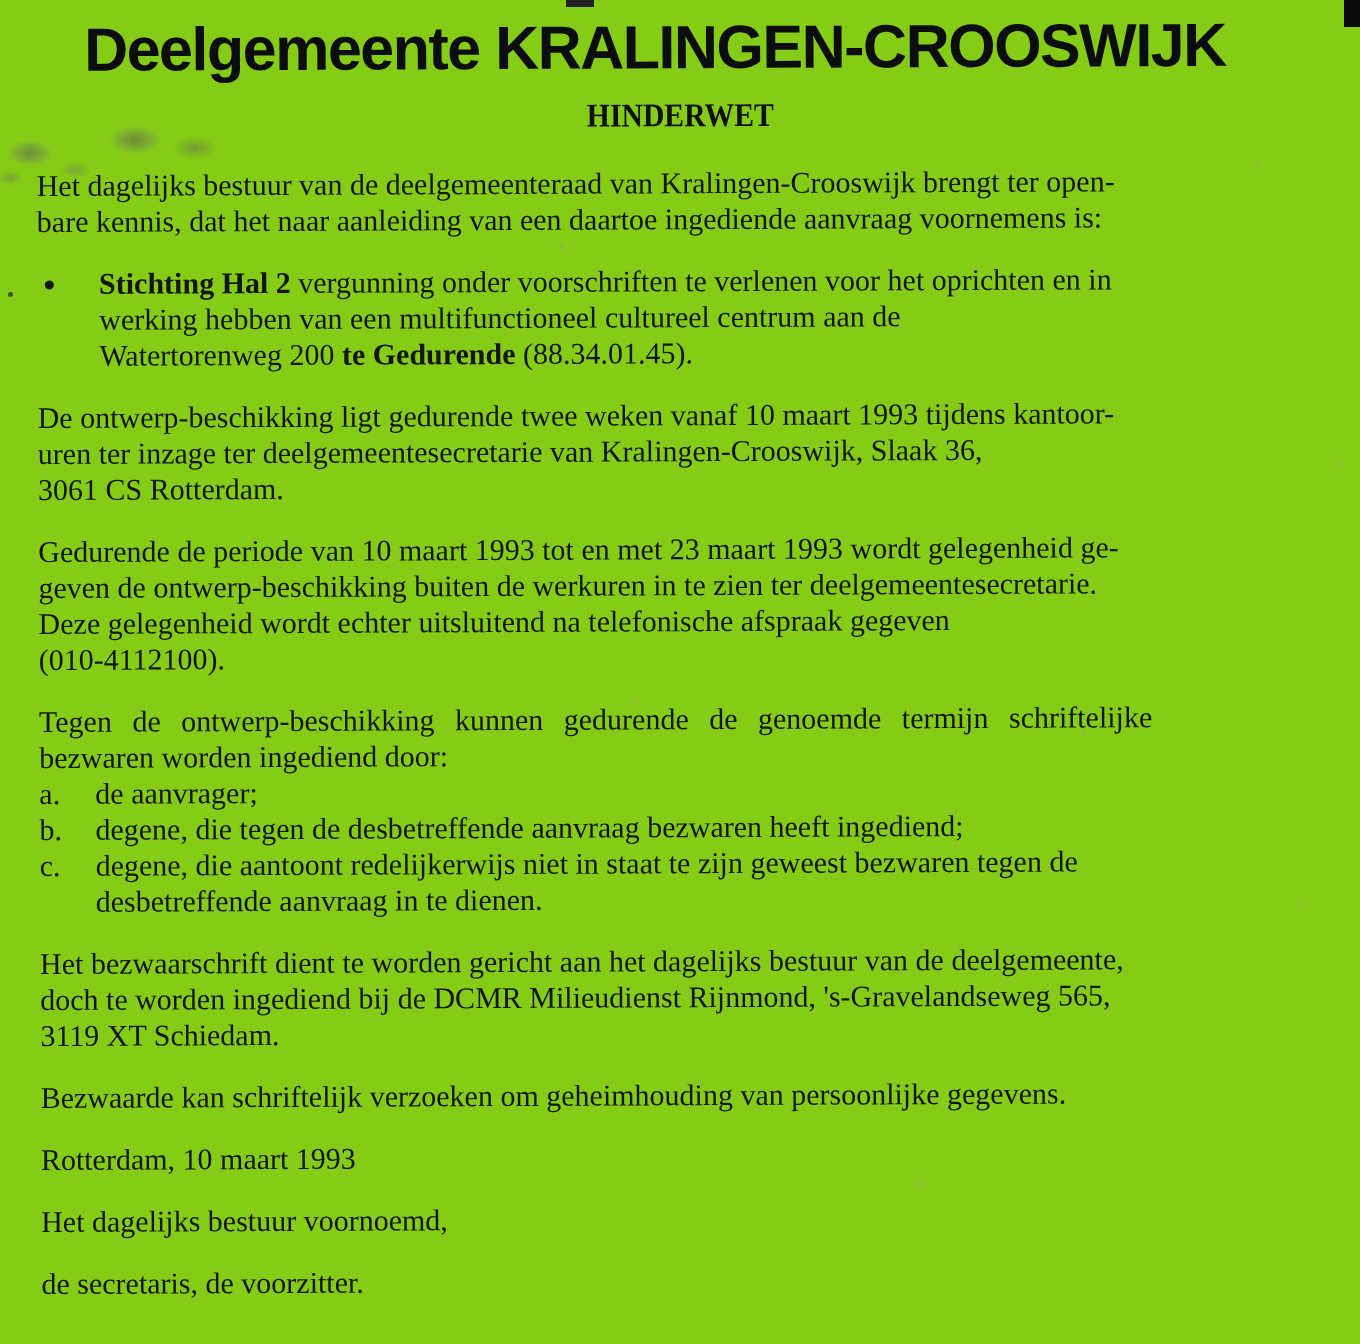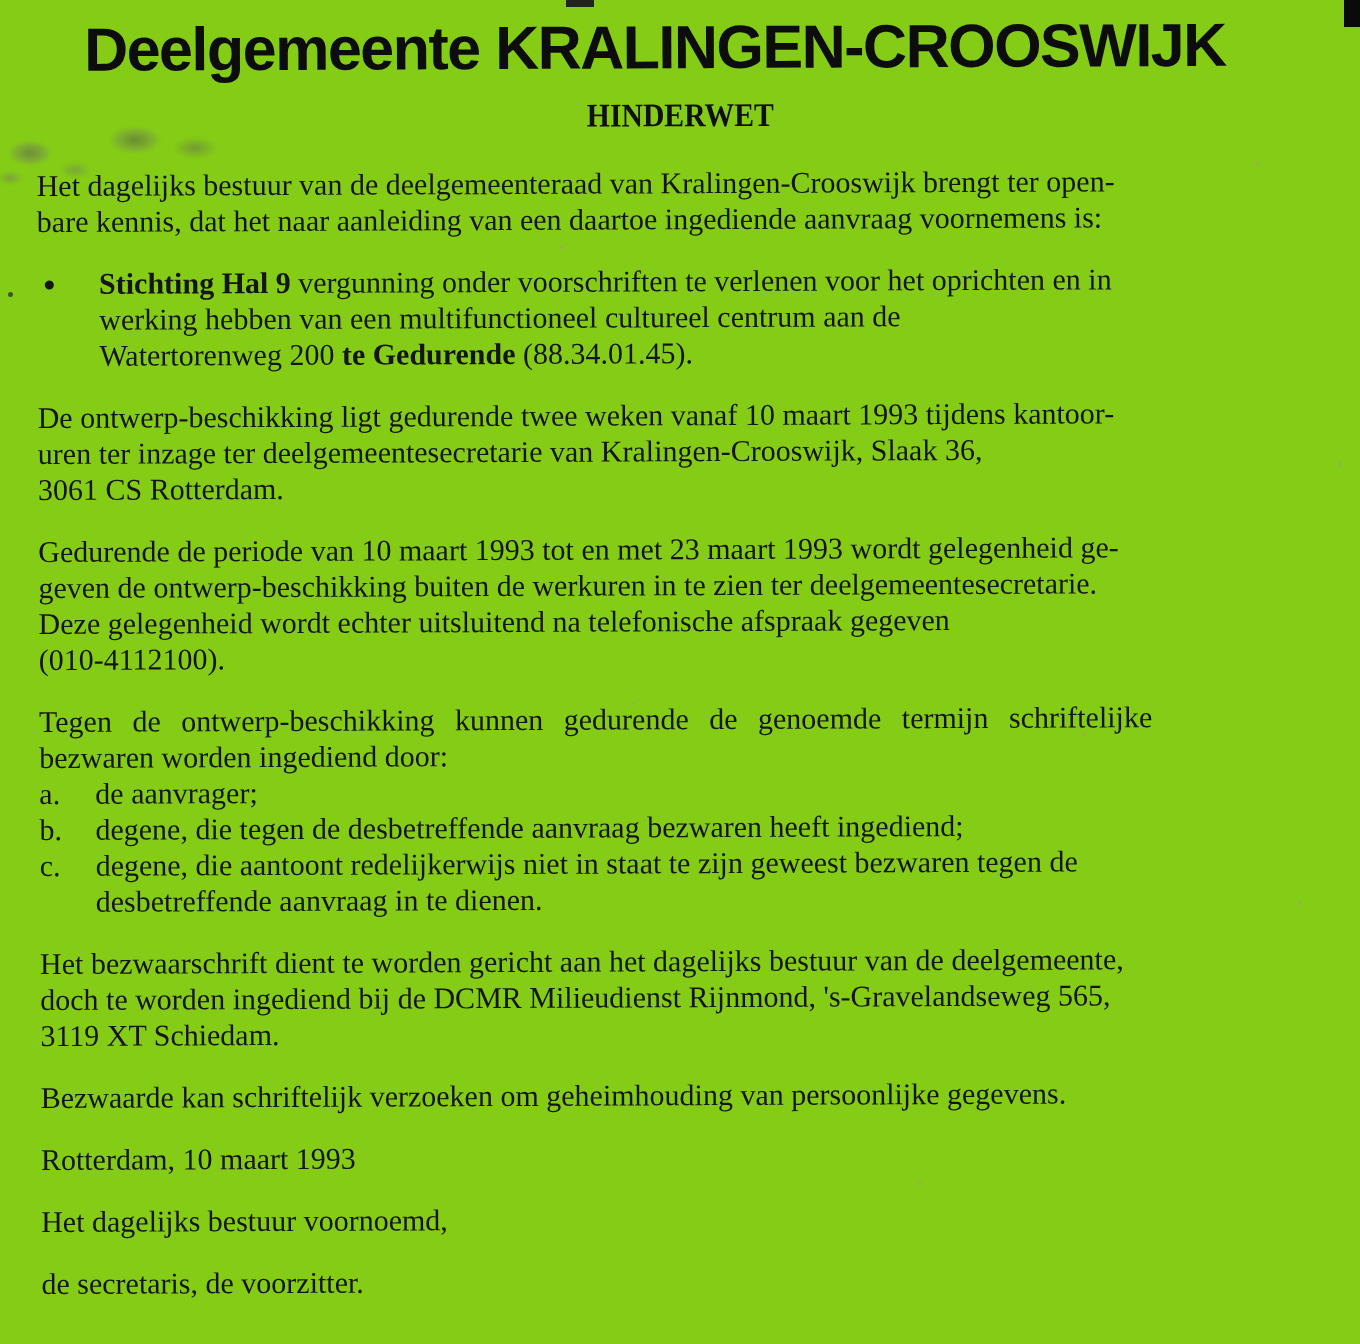--- a/index.html
+++ b/index.html
@@ -99,21 +99,21 @@
     <div class="body-text">
 
       <div class="para first">
         <span class="line">Het dagelijks bestuur van de deelgemeenteraad van Kralingen-Crooswijk brengt ter open-</span>
         <span class="line">bare kennis, dat het naar aanleiding van een daartoe ingediende aanvraag voornemens is:</span>
       </div>
 
       <div class="bullet-row">
         <span class="bullet-marker">●</span>
         <div class="bullet-body">
-          <span class="line"><span class="b">Stichting Hal 9</span><span> vergunning onder voorschriften te verlenen voor het oprichten en in</span></span>
+          <span class="line"><span class="b">Stichting Hal 2</span><span> vergunning onder voorschriften te verlenen voor het oprichten en in</span></span>
           <span class="line">werking hebben van een multifunctioneel cultureel centrum aan de</span>
           <span class="line"><span>Watertorenweg 200 </span><span class="b">te Gedurende</span><span> (88.34.01.45).</span></span>
         </div>
       </div>
 
       <div class="para">
         <span class="line">De ontwerp-beschikking ligt gedurende twee weken vanaf 10 maart 1993 tijdens kantoor-</span>
         <span class="line">uren ter inzage ter deelgemeentesecretarie van Kralingen-Crooswijk, Slaak 36,</span>
         <span class="line">3061 CS Rotterdam.</span>
       </div>

